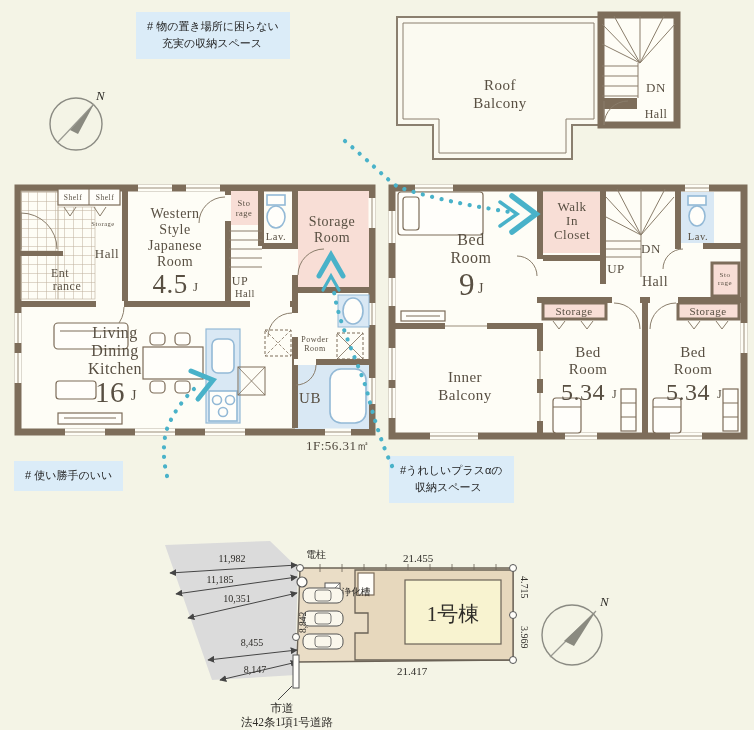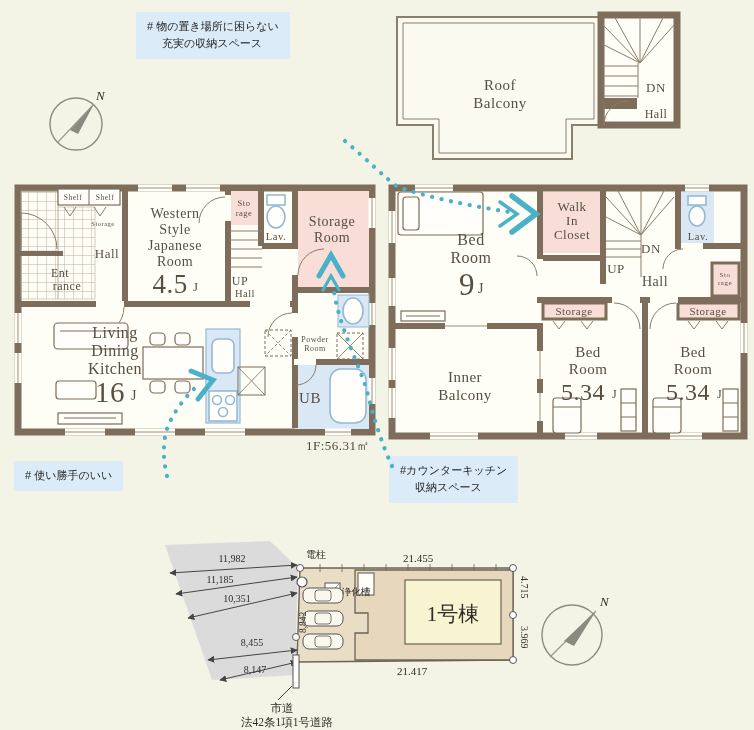--- a/index.html
+++ b/index.html
@@ -39,21 +39,21 @@
   </svg>
 
   <div class="callout" style="left:136px;top:12px">
     <div class="l1"># 物の置き場所に困らない</div>
     <div class="l2">充実の収納スペース</div>
   </div>
   <div class="callout" style="left:14px;top:461px">
     <div class="l1"># 使い勝手のいい</div>
   </div>
   <div class="callout" style="left:389px;top:456px">
-    <div class="l1">#カウンターキッチン</div>
+    <div class="l1">#うれしいプラスαの</div>
     <div class="l2">収納スペース</div>
   </div>
 
   <svg style="left:388px;top:8px" width="320" height="172" viewBox="0 0 320 172">
     <path d="M9,9 H212 V117 H184 V151 H45 V117 H9 Z" fill="#fbfaf1" stroke="#8a7f6f" stroke-width="2"></path>
     <path d="M15,15 H206 V111 H178 V145 H51 V111 H15 Z" fill="none" stroke="#8a7f6f" stroke-width="1"></path>
     <rect x="213" y="7" width="76" height="110" class="outer"></rect>
     <g>
       <line class="tread" x1="252" y1="55" x2="214" y2="36"></line>
       <line class="tread" x1="252" y1="55" x2="214" y2="16"></line>

